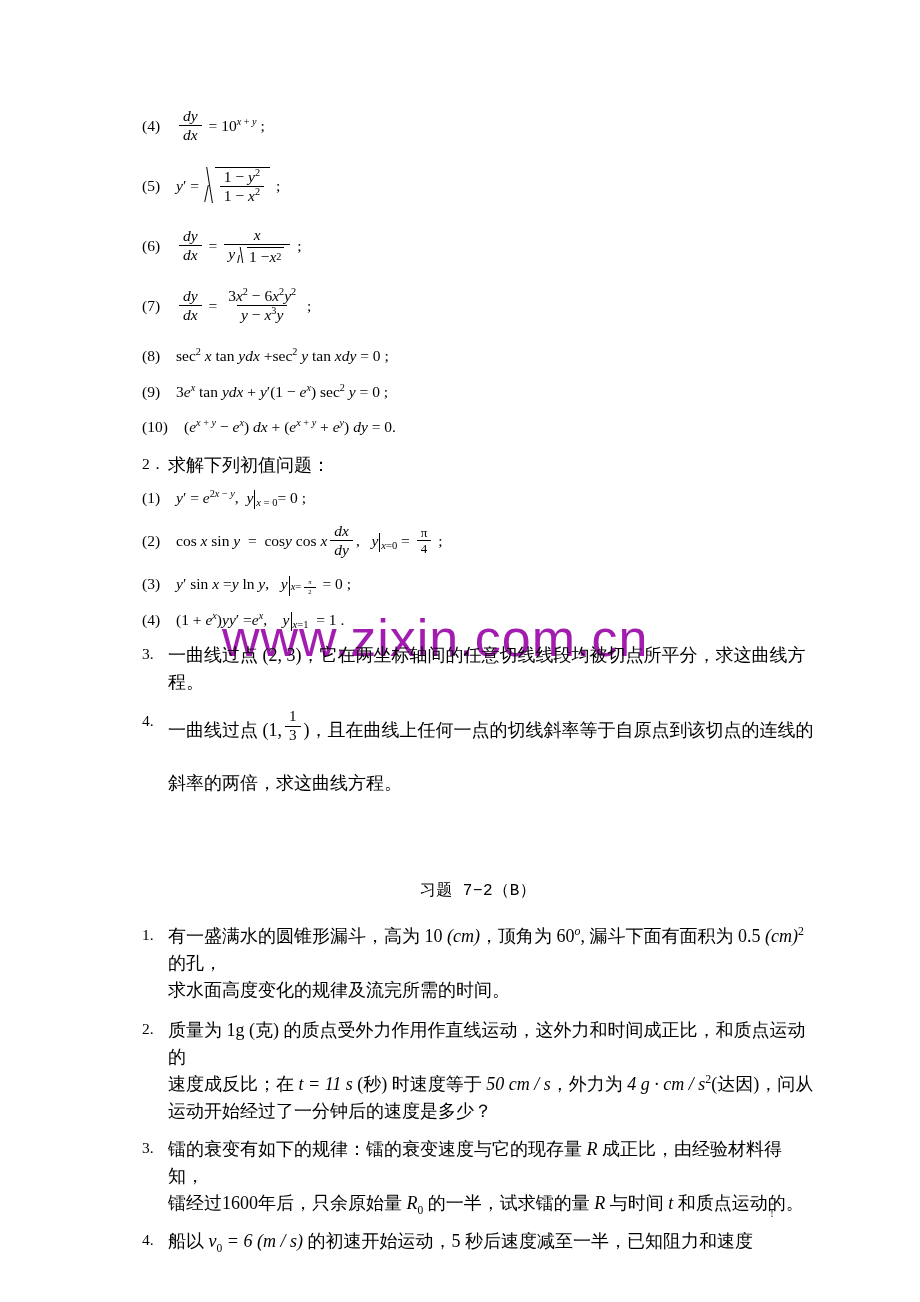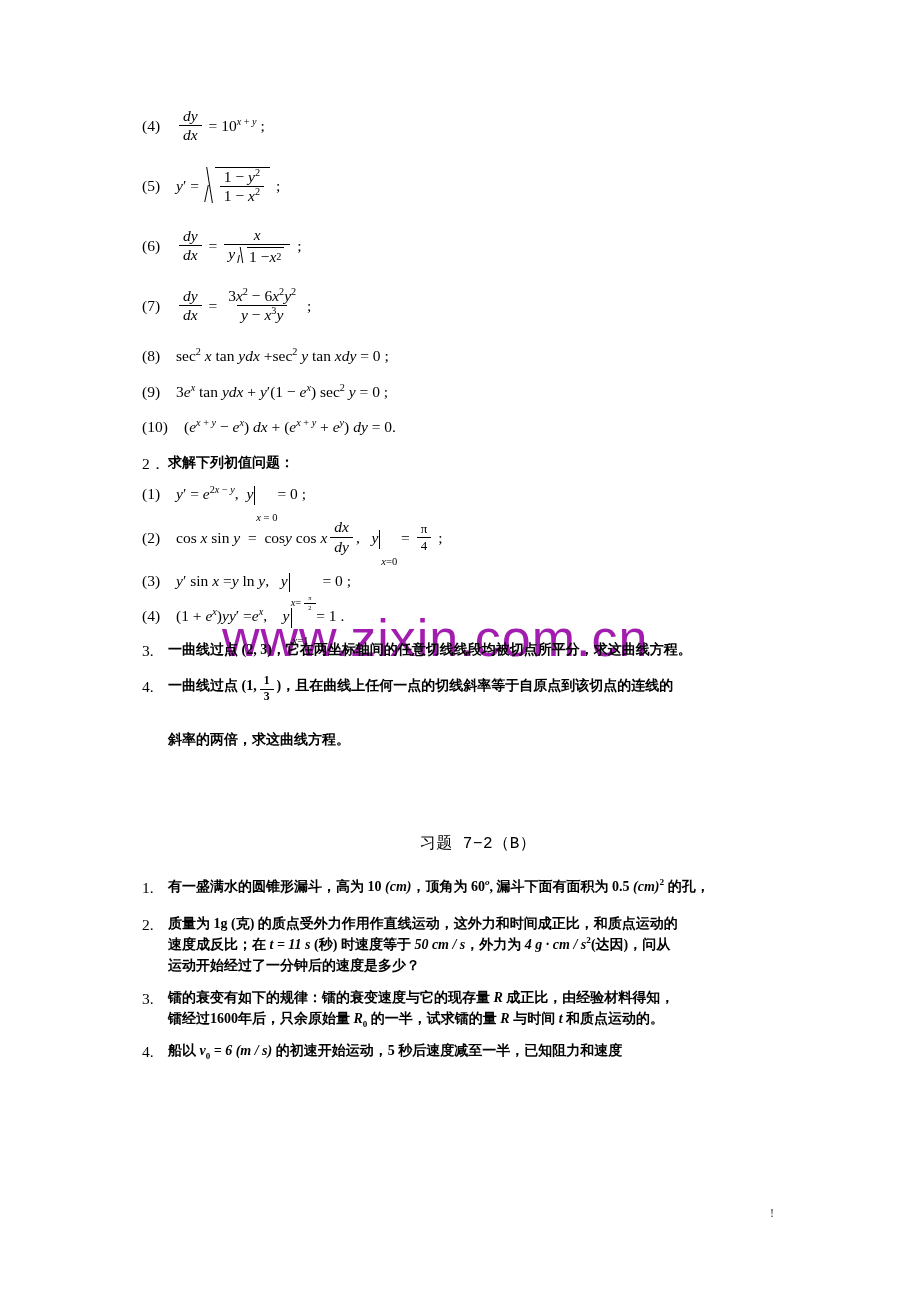--- a/index.html
+++ b/index.html
@@ -135,35 +135,34 @@
     width: 0;
     border-left: 1.1px solid #000;
     height: 1.25em;
     margin: 0 1px 0 1px;
     position: relative;
     top: 2px;
   }
   .evalbar .cond {
     font-size: 0.68em;
     position: relative;
-    top: 21px;
+    top: 2px;
   }
 
   
   .gap-xs { height: 9px; }
   .gap-s  { height: 16px; }
   .gap-m  { height: 23px; }
   .gap-l  { height: 30px; }
 
   
   .cn {
-    font-size: 14px;
+    font-size: 18px;
     line-height: 1.5;
     font-family: "Liberation Serif", "DejaVu Serif", serif;
-    font-weight: bold;
   }
   .numitem {
     display: flex;
     align-items: flex-start;
     font-size: 15.5px;
     line-height: 1.52;
   }
   .numitem .n {
     flex: 0 0 auto;
     min-width: 26px;
@@ -372,21 +371,21 @@
     <div class="numitem" style="margin-top:4px;">
       <span class="n">3.</span>
       <span class="body cn"><span>一曲线过点 </span><span style="font-family:'Liberation Serif',serif;">(2, 3)</span><span>，它在两坐标轴间的任意切线线段均被切点所平分，求这曲线方程。</span></span>
     </div>
 
     <div class="gap-xs"></div>
 
     <div class="numitem" style="margin-top:4px;">
       <span class="n">4.</span>
       <span class="body cn" style="display:block;">
-        <span style="display:inline-flex;align-items:flex-start;">
+        <span style="display:inline-flex;align-items:flex-end;">
           <span>一曲线过点 (1, </span>
           <span class="frac small">
             <span class="num">1</span>
             <span class="den">3</span>
           </span>
           <span>)，且在曲线上任何一点的切线斜率等于自原点到该切点的连线的</span>
         </span>
         <span style="display:block;margin-top:26px;">斜率的两倍，求这曲线方程。</span>
       </span>
     </div>
@@ -396,20 +395,21 @@
     <div class="gap-m"></div>
 
     <div class="section-title">习题 7−2（B）</div>
 
     <div class="gap-s"></div>
 
     <div class="numitem" style="margin-top:6px;">
       <span class="n">1.</span>
       <span class="body cn">
         <span>有一盛满水的圆锥形漏斗，高为 </span><i style="font-style:normal;">10</i>&nbsp;<i>(cm)</i><span>，顶角为 </span><i style="font-style:normal;margin-top:35px;">60</i><sup><i>o</i></sup><span>, 漏斗下面有面积为 </span><span>0.5</span>&nbsp;<i>(cm)</i><sup>2</sup><span> 的孔，</span>
+        <span style="display:block;">求水面高度变化的规律及流完所需的时间。</span>
       </span>
     </div>
 
     <div class="gap-xs"></div>
 
     <div class="numitem" style="margin-top:4px;">
       <span class="n">2.</span>
       <span class="body cn">
         <span>质量为 </span><span>1g</span><span> (克)</span><span> 的质点受外力作用作直线运动，这外力和时间成正比，和质点运动的</span>
         <span style="display:block;">

